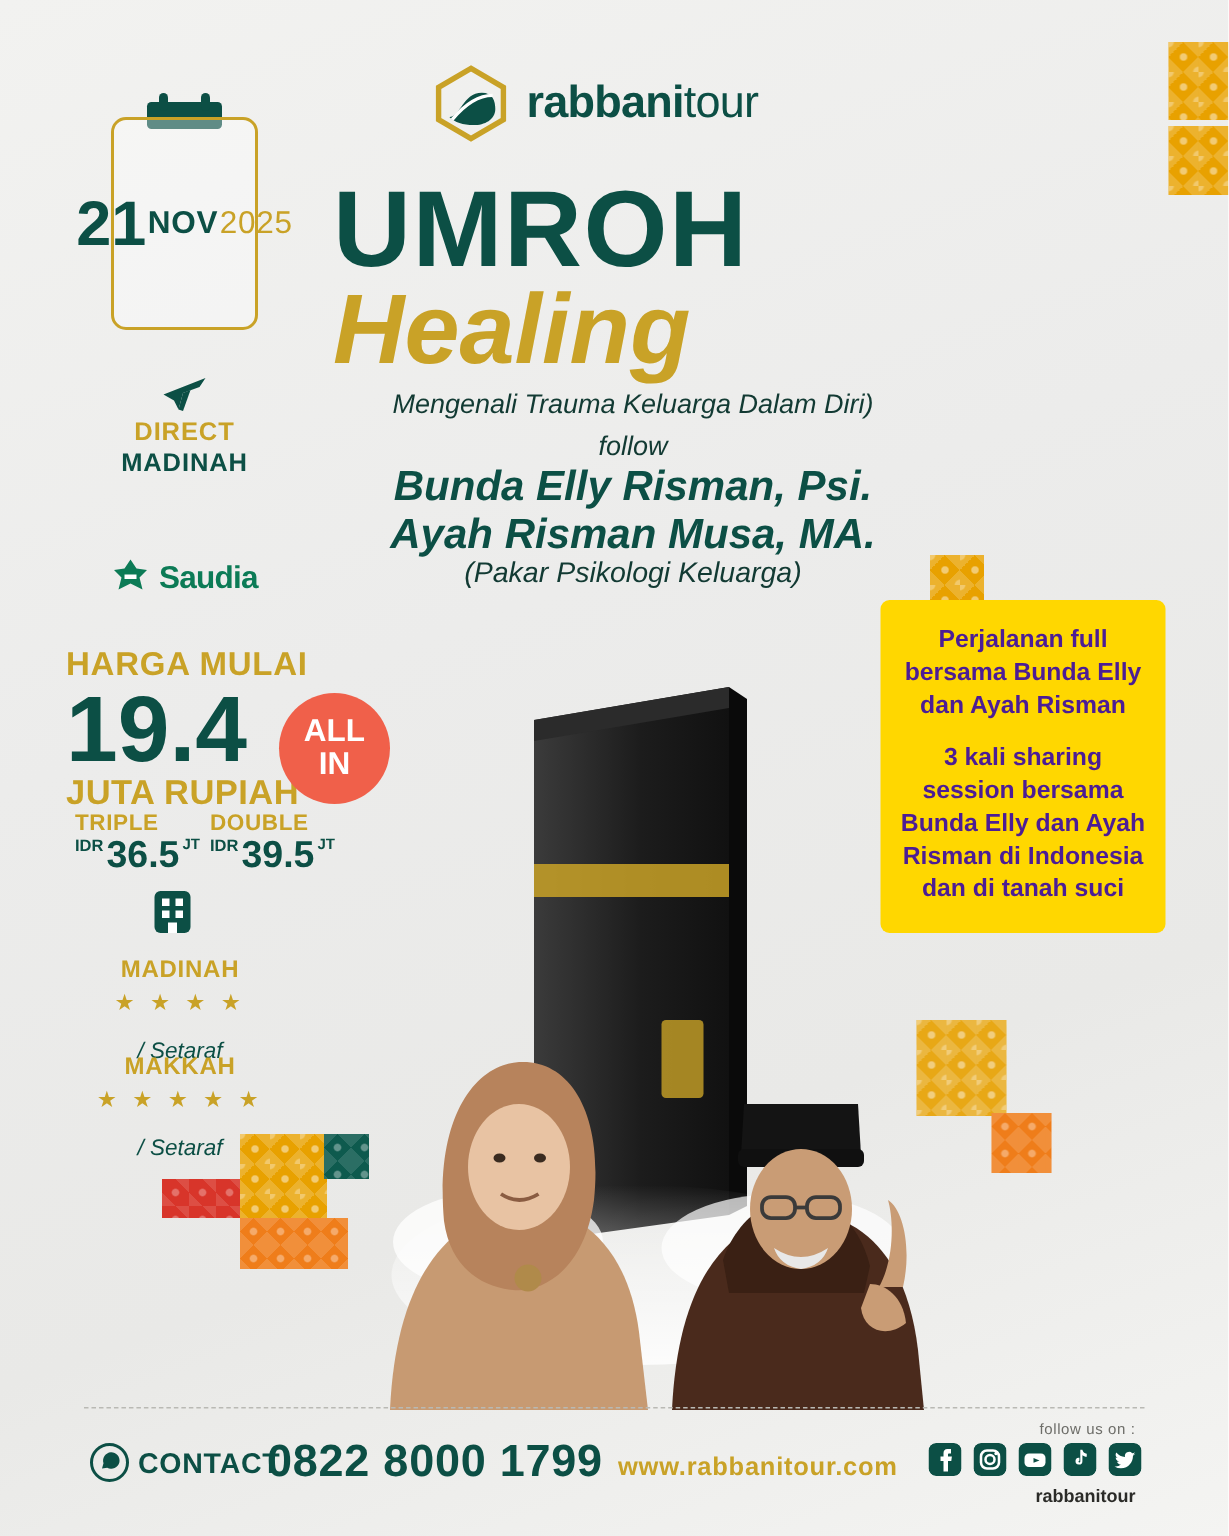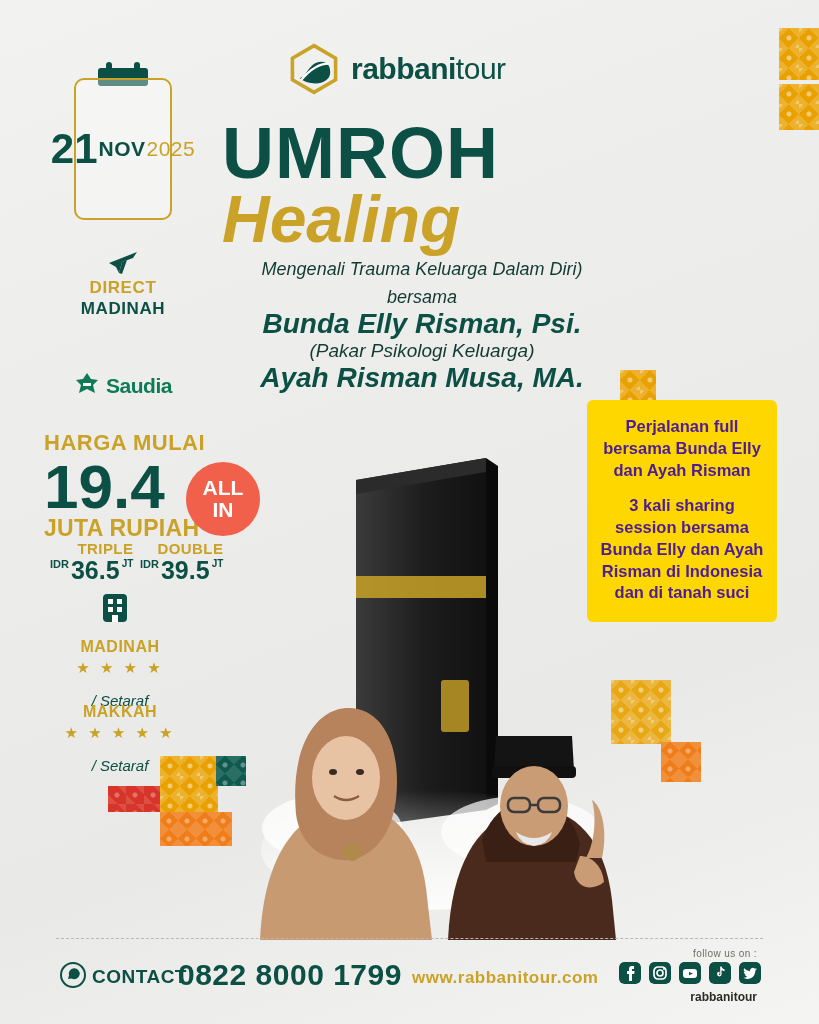--- a/index.html
+++ b/index.html
@@ -130,21 +130,21 @@
     background: #f0604a; color: #fff;
     display: flex; flex-direction: column; align-items: center; justify-content: center;
     line-height: 1.05;
   }
   #allin-badge .l1 { font-size: 21px; font-weight: 700; }
   #allin-badge .l2 { font-size: 21px; font-weight: 700; }
 
   .tier { position: absolute; }
   #tier-triple { left: 50px; top: 540px; }
   #tier-double { left: 140px; top: 540px; }
-  .tier .tname { font-size: 15px; font-weight: 600; color: #c9a227; letter-spacing: .4px; text-align: right; }
+  .tier .tname { font-size: 15px; font-weight: 600; color: #c9a227; letter-spacing: .4px; }
   .tier .trow { display: flex; align-items: flex-start; gap: 2px; margin-top: 1px; }
   .tier .idr { font-size: 11px; font-weight: 700; color: #0c4f45; }
   .tier .amt { font-size: 25px; font-weight: 700; color: #0c4f45; line-height: 1; }
   .tier .jt { font-size: 10px; font-weight: 700; color: #0c4f45; }
 
   
   #hotel-icon { position: absolute; left: 100px; top: 592px; width: 30px; height: 32px; }
   .hotel-blk { position: absolute; width: 160px; text-align: center; }
   #hotel-madinah { left: 40px; top: 638px; }
   #hotel-makkah  { left: 40px; top: 703px; }
@@ -372,24 +372,24 @@
       <path d="M350 256 C360 256 372 264 374 282 C362 292 346 288 344 272 Z" fill="#c99c75"></path>
     </g>
   </svg>
 
   <div id="headline">
     <div id="title-umroh">UMROH</div>
     <div id="title-healing">Healing</div>
     <div id="subtitle">
       <div>Mengenali Trauma Keluarga Dalam Diri)</div>
     </div>
-    <div id="bersama">bersama</div>
+    <div id="bersama">follow</div>
     <div id="speaker1">Bunda Elly Risman, Psi.</div>
+    <div id="speaker2">Ayah Risman Musa, MA.</div>
     <div id="speaker1-sub">(Pakar Psikologi Keluarga)</div>
-    <div id="speaker2">Ayah Risman Musa, MA.</div>
   </div>
 
   <div id="info-card">
     <span>Perjalanan full bersama Bunda Elly dan Ayah Risman</span>
     <span class="gap"></span>
     <span>3 kali sharing session bersama Bunda Elly dan Ayah Risman di Indonesia</span>
     <span style="display:block">dan di tanah suci</span>
   </div>
 
   <div id="footer-divider"></div>

